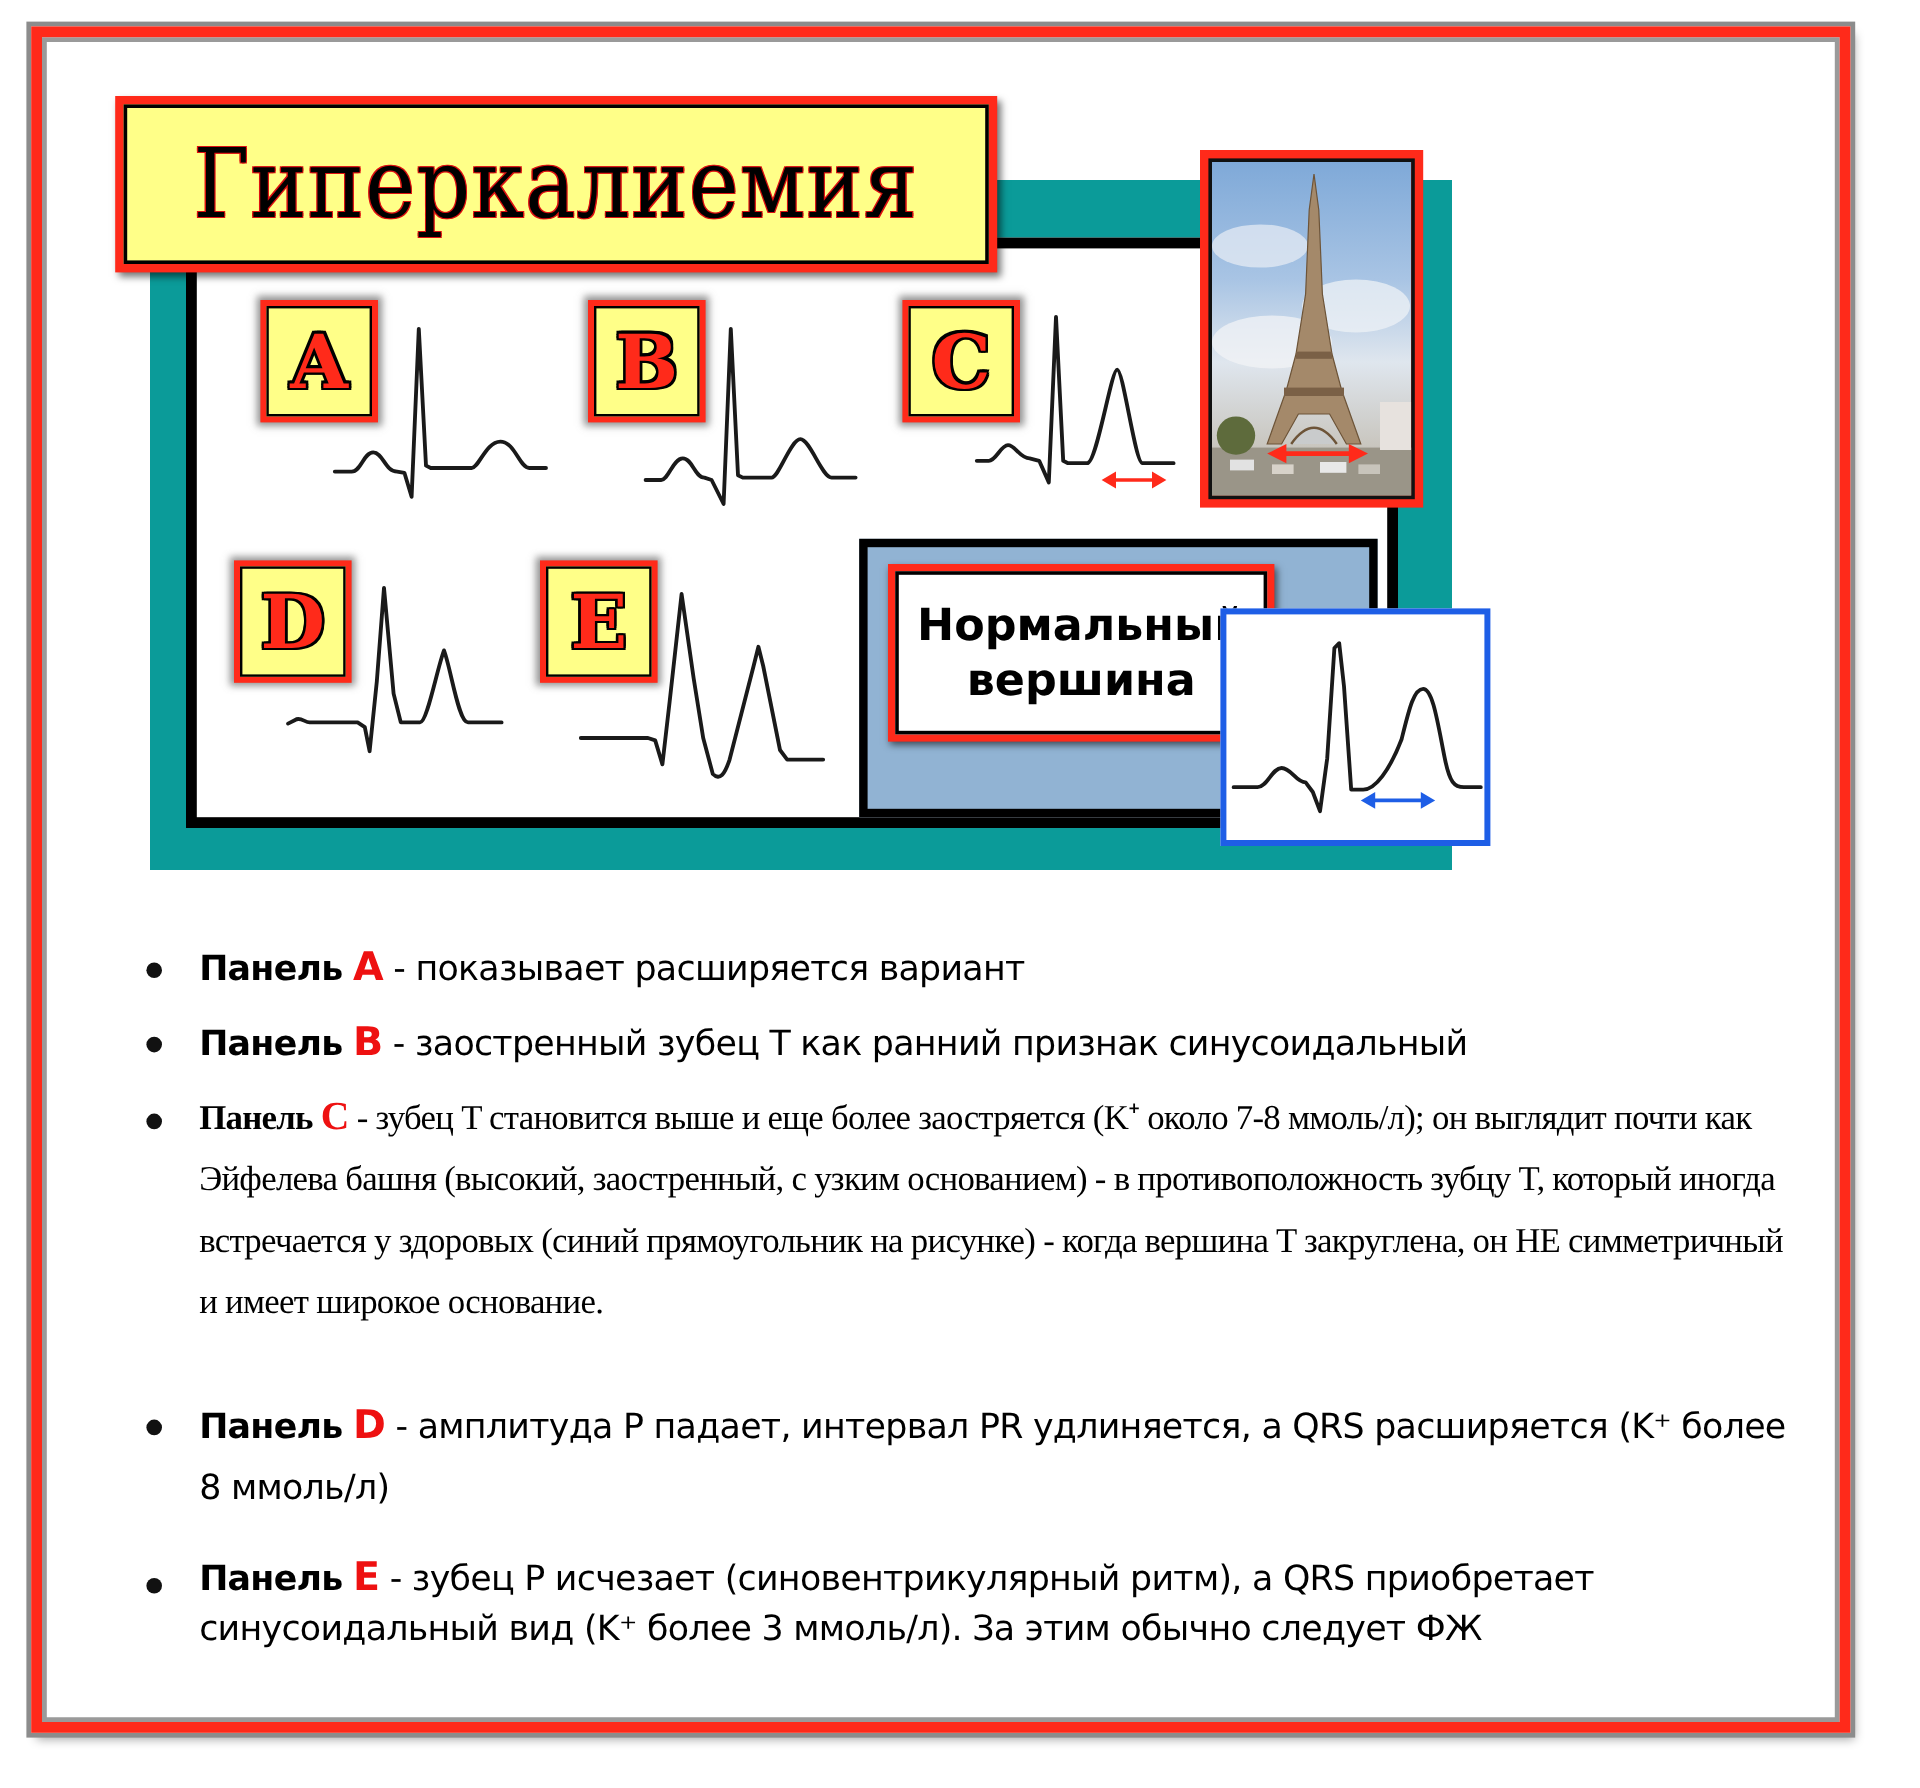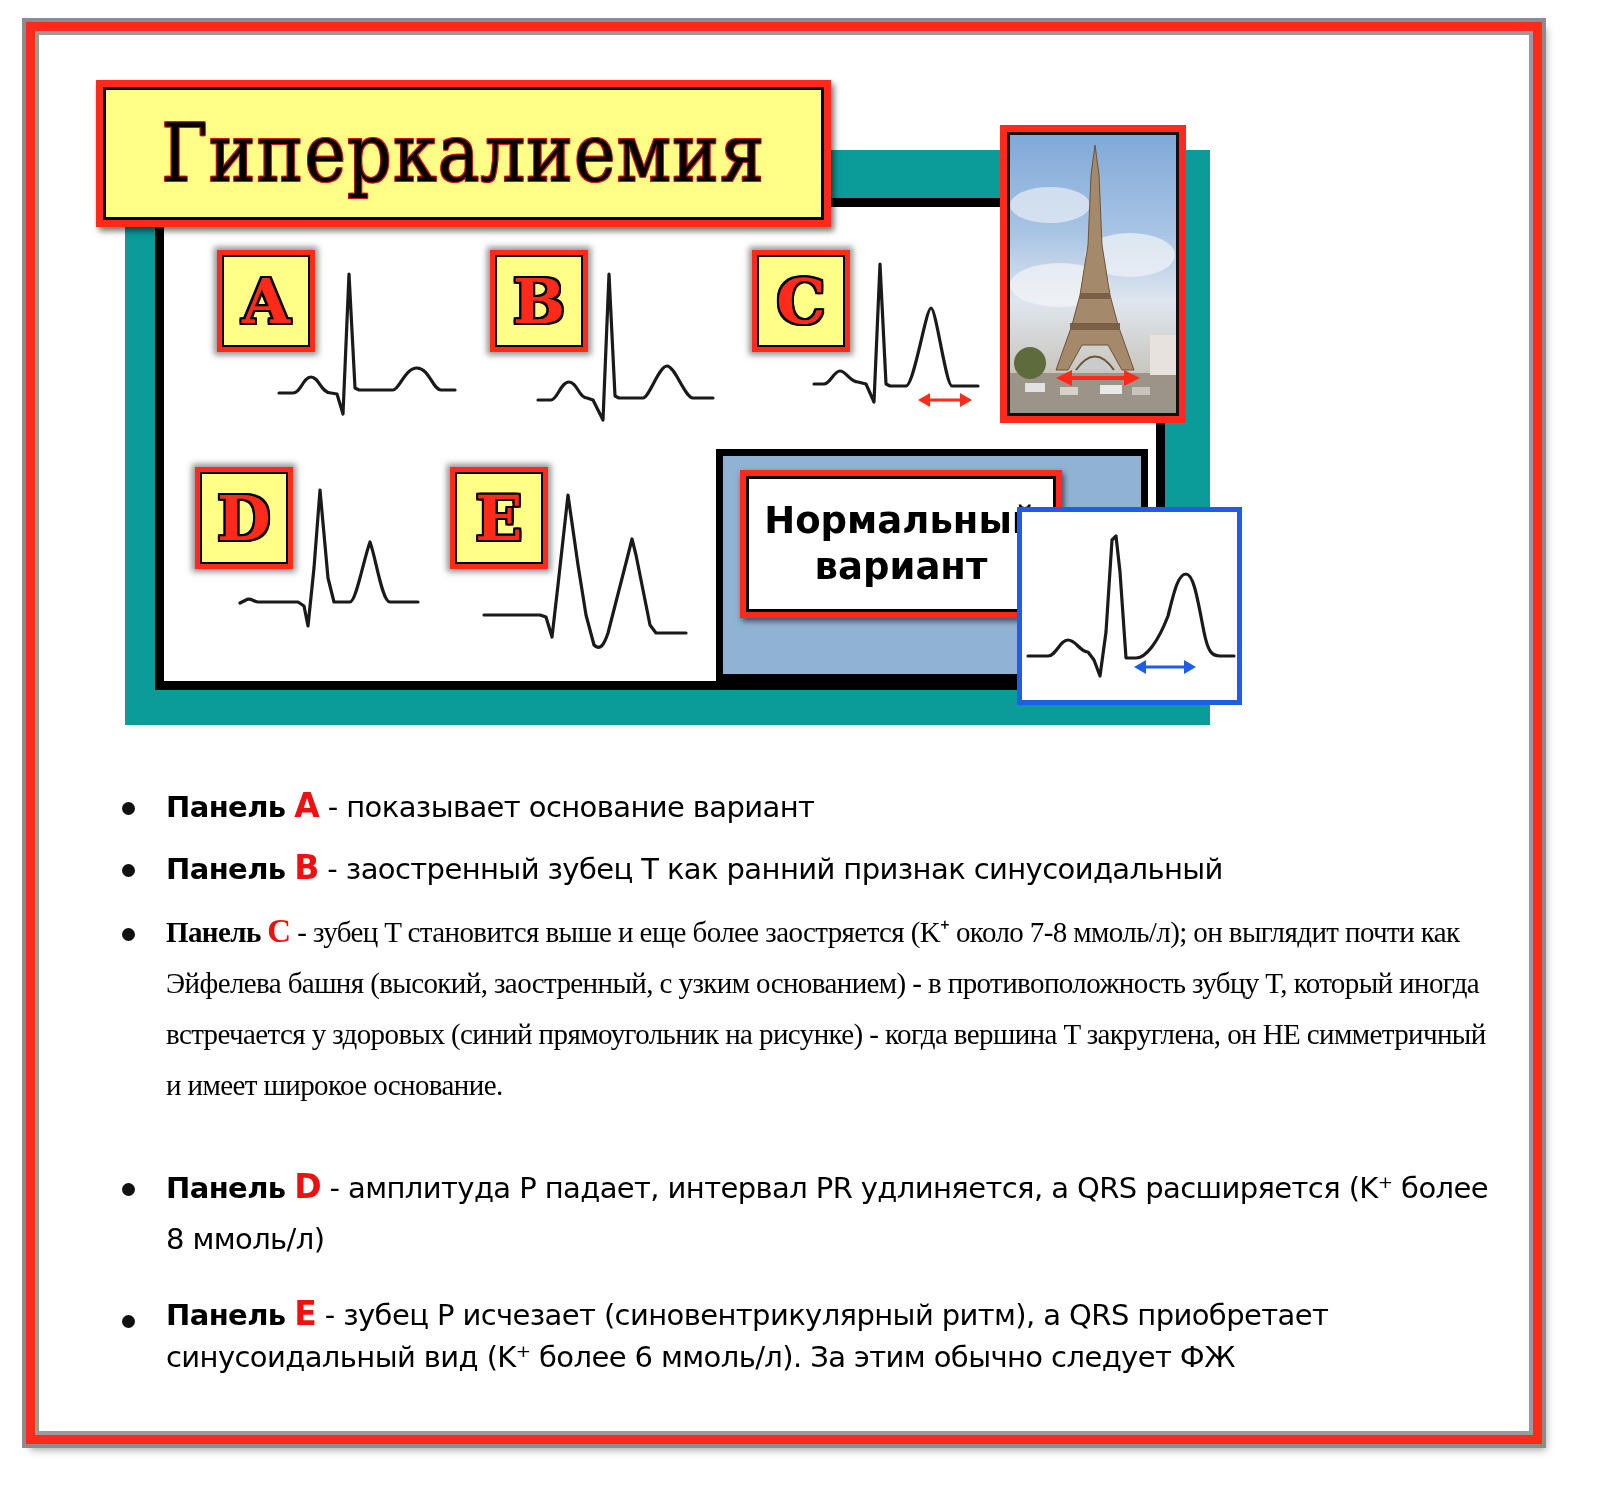--- a/index.html
+++ b/index.html
@@ -200,48 +200,48 @@
     </div>
 </div>
 <svg class="ecg" style="left:480px; top:495px;" width="220" height="150">
   <path d="M4,120 L60,120 L66,122 L72,142 L78,90 L88,0 L98,70 L106,120 L114,150 C120,156 124,150 128,138 L148,60 L152,44 L156,60 L170,130 L176,138 L206,138"></path>
 </svg>
 
 <div class="normal-bg"></div>
 <div class="normal-label">
   <div class="inner">
     <span>Нормальный</span>
-    <span>вариант</span>
+    <span>вершина</span>
   </div>
 </div>
 <div class="normal-ecg-box">
   <svg class="ecg" style="left:0; top:0;" width="215" height="188">
     <path d="M6,144 L26,144 C34,144 38,128 46,128 C54,128 58,140 66,140 L72,148 L78,164 L84,120 L90,28 L94,24 L98,60 L104,146 L114,146 C124,146 136,130 146,104 C152,80 156,62 164,62 C172,62 176,90 182,120 C186,140 190,144 198,144 L212,144"></path>
   </svg>
   <svg class="ecg" style="left:112px; top:146px;" width="62" height="18">
     <line x1="8" y1="9" x2="54" y2="9" stroke="#1e5ee6" stroke-width="3"></line>
     <polygon points="0,9 12,2 12,16" fill="#1e5ee6" stroke="none"></polygon>
     <polygon points="62,9 50,2 50,16" fill="#1e5ee6" stroke="none"></polygon>
   </svg>
 </div>
 
 <div class="bullets">
   <div class="bullet b1">
     <span class="lbl">Панель</span>
-    <span class="ltr">A</span><span> - </span><span>показывает основание вариант</span>
+    <span class="ltr">A</span><span> - </span><span>показывает расширяется вариант</span>
   </div>
   <div class="bullet b2">
     <span class="lbl">Панель</span>
     <span class="ltr">B</span><span> - </span><span>заостренный зубец T как ранний признак синусоидальный</span>
   </div>
   <div class="bullet b3">
     <span class="lbl">Панель</span>
     <span class="ltr">C</span><span> - </span><span>зубец T становится выше и еще более заостряется (K⁺ около 7-8 ммоль/л); он выглядит почти как Эйфелева башня (высокий, заостренный, с узким основанием) - в противоположность зубцу T, который иногда встречается у здоровых (синий прямоугольник на рисунке) - когда вершина T закруглена, он НЕ симметричный и имеет широкое основание.</span>
   </div>
   <div class="bullet b4">
     <span class="lbl">Панель</span>
     <span class="ltr">D</span><span> - </span><span>амплитуда P падает, интервал PR удлиняется, а QRS расширяется (K⁺ более 8 ммоль/л)</span>
   </div>
   <div class="bullet b5">
     <span class="lbl">Панель</span>
-    <span class="ltr">E</span><span> - </span><span>зубец P исчезает (синовентрикулярный ритм), а QRS приобретает синусоидальный вид (K⁺ более 6 ммоль/л). За этим обычно следует ФЖ</span>
+    <span class="ltr">E</span><span> - </span><span>зубец P исчезает (синовентрикулярный ритм), а QRS приобретает синусоидальный вид (K⁺ более 3 ммоль/л). За этим обычно следует ФЖ</span>
   </div>
 </div>
 
 </body></html>

